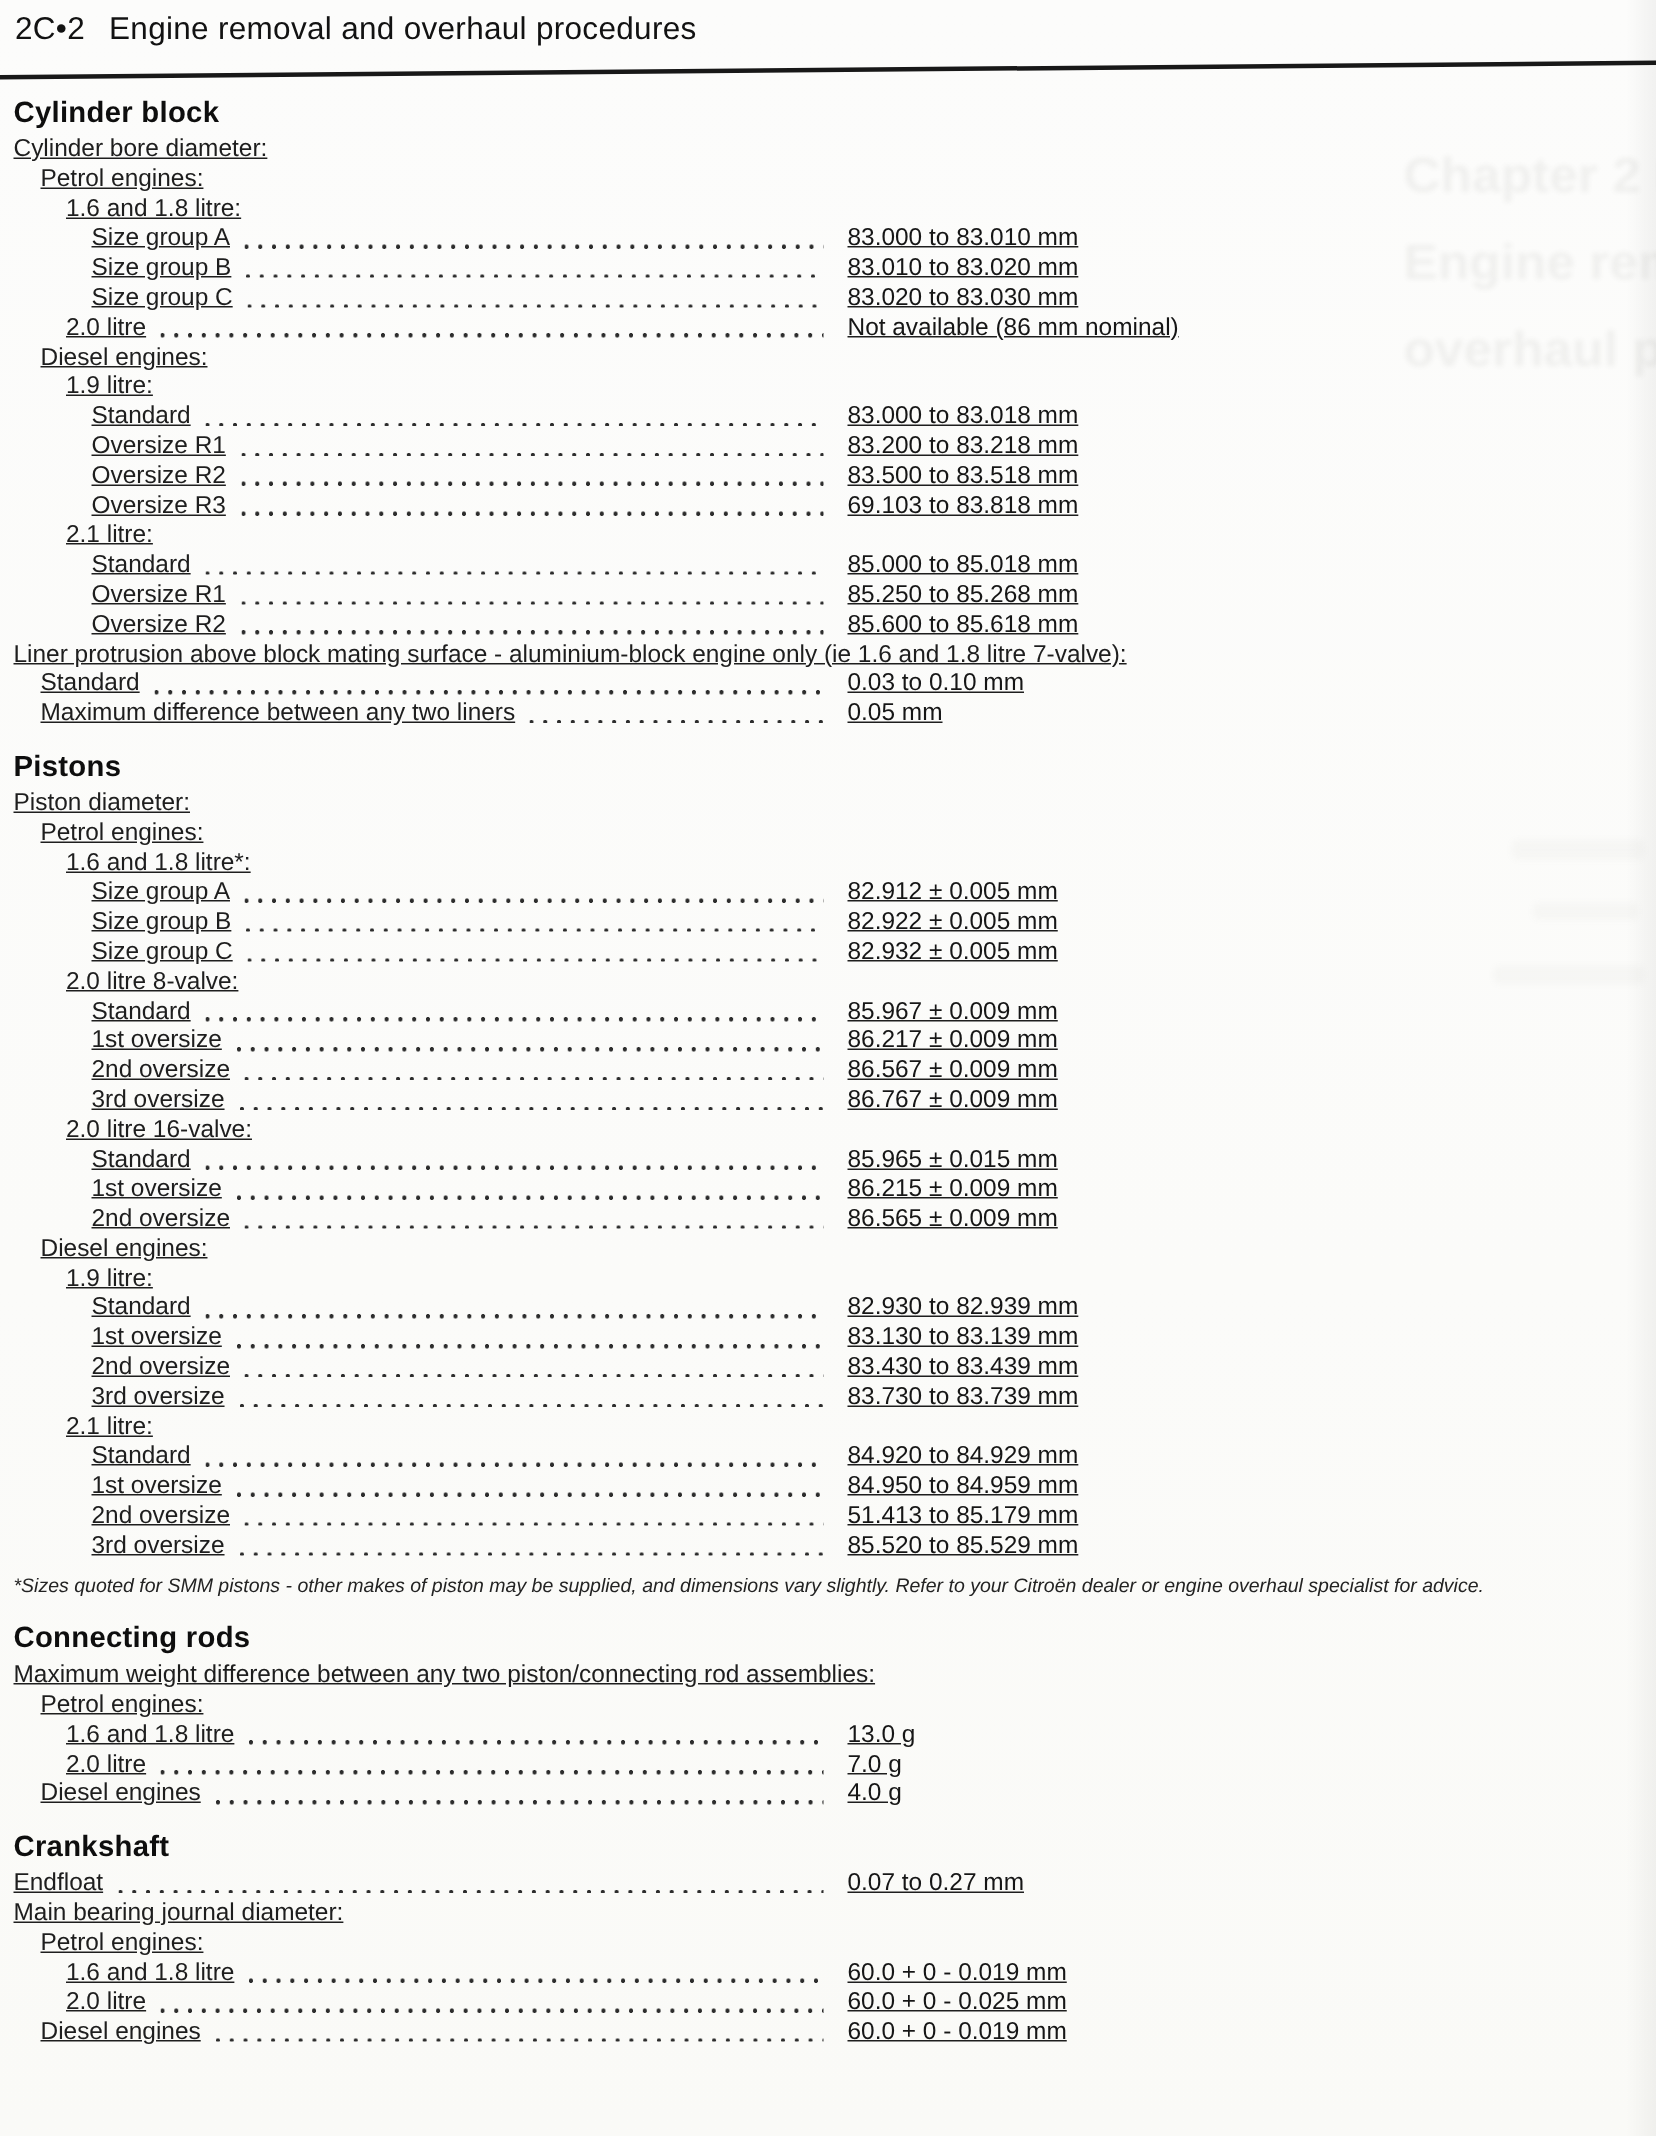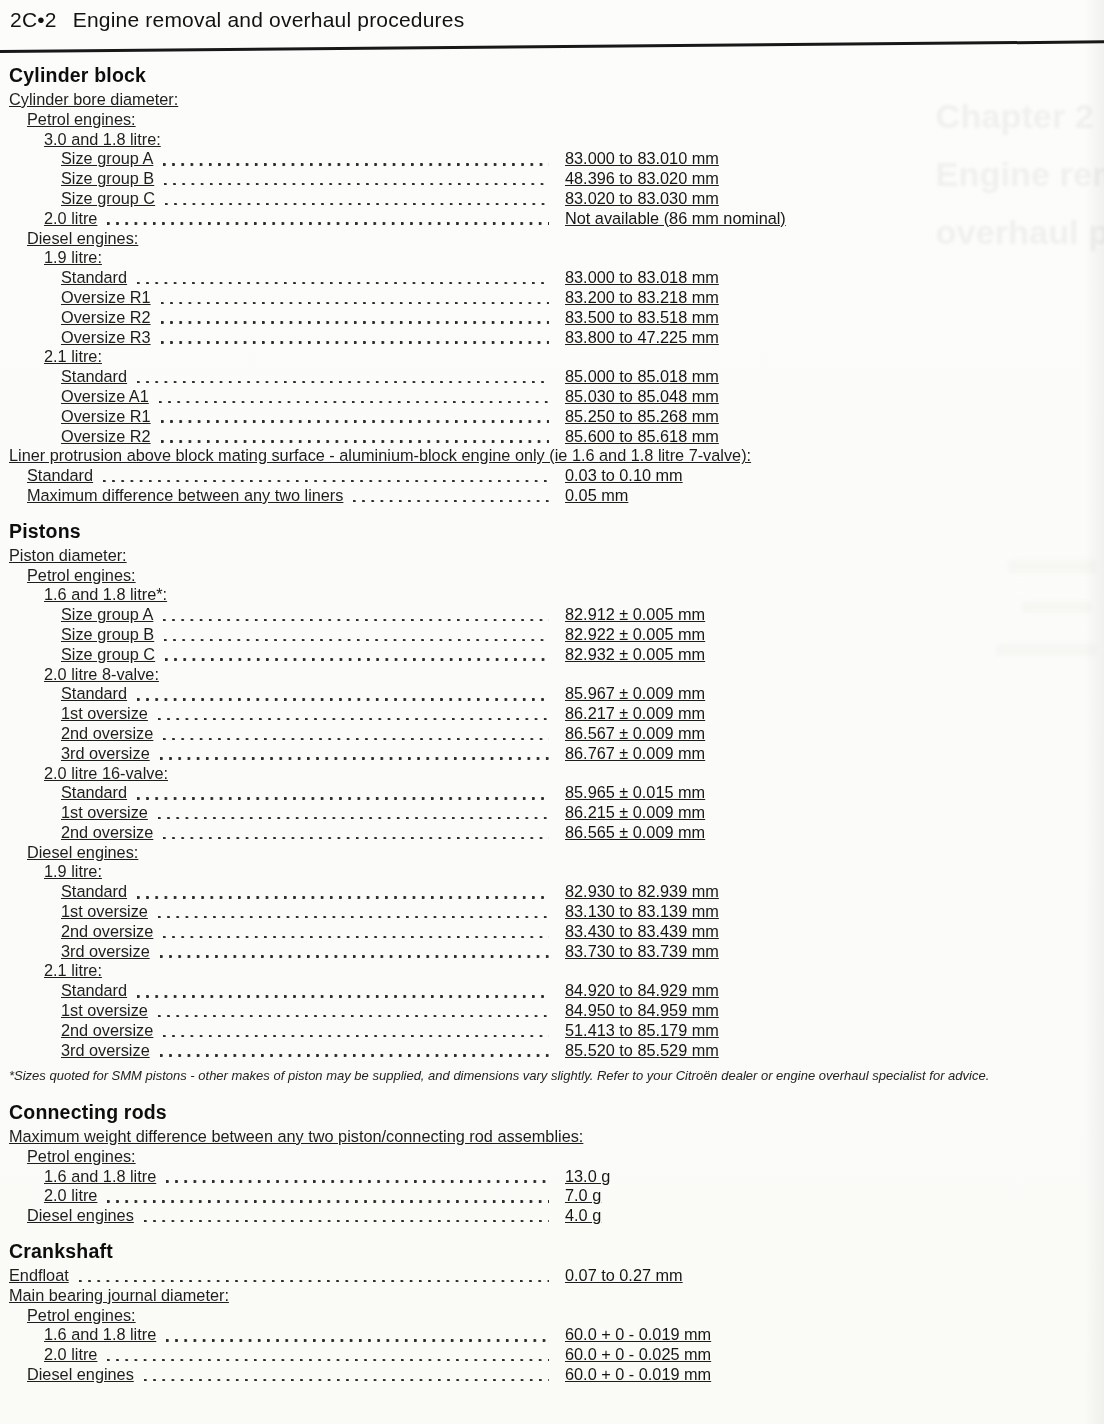--- a/index.html
+++ b/index.html
@@ -91,31 +91,31 @@
   <div class="content">
       <section>
         <h2 class="section-title">Cylinder block</h2>
         <div class="row">
           <span class="label i0">Cylinder bore diameter:</span>
         </div>
         <div class="row">
           <span class="label i1">Petrol engines:</span>
         </div>
         <div class="row">
-          <span class="label i2">3.0 and 1.8 litre:</span>
+          <span class="label i2">1.6 and 1.8 litre:</span>
         </div>
         <div class="row">
           <span class="label i3">Size group A</span>
           <span class="leader"></span>
           <span class="value">83.000 to 83.010 mm</span>
         </div>
         <div class="row">
           <span class="label i3">Size group B</span>
           <span class="leader"></span>
-          <span class="value">48.396 to 83.020 mm</span>
+          <span class="value">83.010 to 83.020 mm</span>
         </div>
         <div class="row">
           <span class="label i3">Size group C</span>
           <span class="leader"></span>
           <span class="value">83.020 to 83.030 mm</span>
         </div>
         <div class="row">
           <span class="label i2">2.0 litre</span>
           <span class="leader"></span>
           <span class="value">Not available (86 mm nominal)</span>
@@ -137,34 +137,29 @@
           <span class="value">83.200 to 83.218 mm</span>
         </div>
         <div class="row">
           <span class="label i3">Oversize R2</span>
           <span class="leader"></span>
           <span class="value">83.500 to 83.518 mm</span>
         </div>
         <div class="row">
           <span class="label i3">Oversize R3</span>
           <span class="leader"></span>
-          <span class="value">83.800 to 47.225 mm</span>
+          <span class="value">69.103 to 83.818 mm</span>
         </div>
         <div class="row">
           <span class="label i2">2.1 litre:</span>
         </div>
         <div class="row">
           <span class="label i3">Standard</span>
           <span class="leader"></span>
           <span class="value">85.000 to 85.018 mm</span>
-        </div>
-        <div class="row">
-          <span class="label i3">Oversize A1</span>
-          <span class="leader"></span>
-          <span class="value">85.030 to 85.048 mm</span>
         </div>
         <div class="row">
           <span class="label i3">Oversize R1</span>
           <span class="leader"></span>
           <span class="value">85.250 to 85.268 mm</span>
         </div>
         <div class="row">
           <span class="label i3">Oversize R2</span>
           <span class="leader"></span>
           <span class="value">85.600 to 85.618 mm</span>

